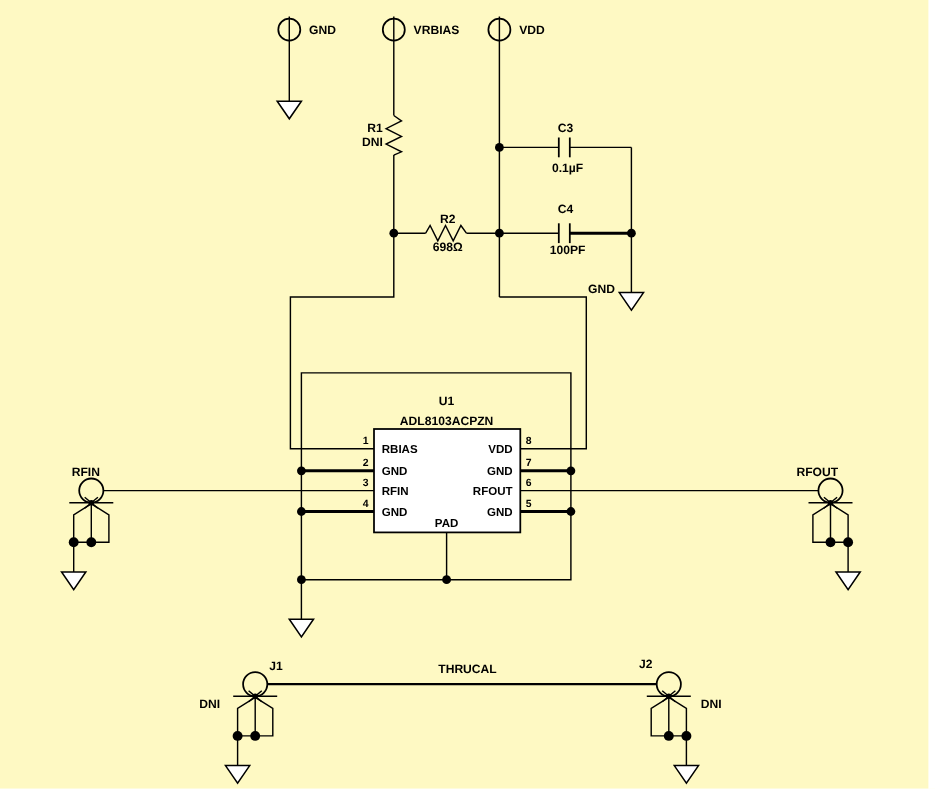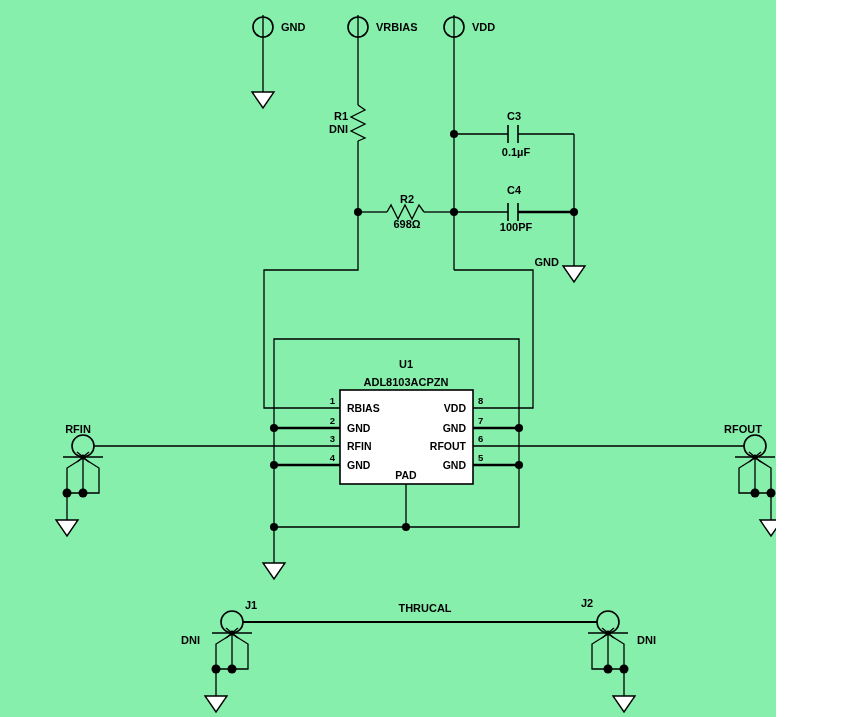--- a/index.html
+++ b/index.html
@@ -1,16 +1,16 @@
 <!DOCTYPE html>
 <html><head>
 <meta charset="utf-8">
 <style>
   html,body { margin:0; padding:0; background:#ffffff; }
-  .canvas { position:relative; width:776px; height:717px; background:#86efac; overflow:hidden;text-align:right; }
+  .canvas { position:relative; width:844px; height:717px; background:#fef9c3; overflow:hidden;text-align:right; }
   svg { display:block; }
   .w   { stroke:#000000; stroke-width:1.3; fill:none; }
   .wb  { stroke:#000000; stroke-width:2.6; fill:none; }
   .wm  { stroke:#000000; stroke-width:2;   fill:none; }
   .sym { stroke:#000000; stroke-width:1.6; fill:none; }
   .box { stroke:#000000; stroke-width:1.6; fill:#ffffff; }
   .dot { fill:#000000; stroke:none; }
   .gnd { fill:#ffffff; stroke:#000000; stroke-width:1.4; }
   text { font-family:"Liberation Sans", sans-serif; font-weight:bold; fill:#000000; }
   .t11 { font-size:11px; }

